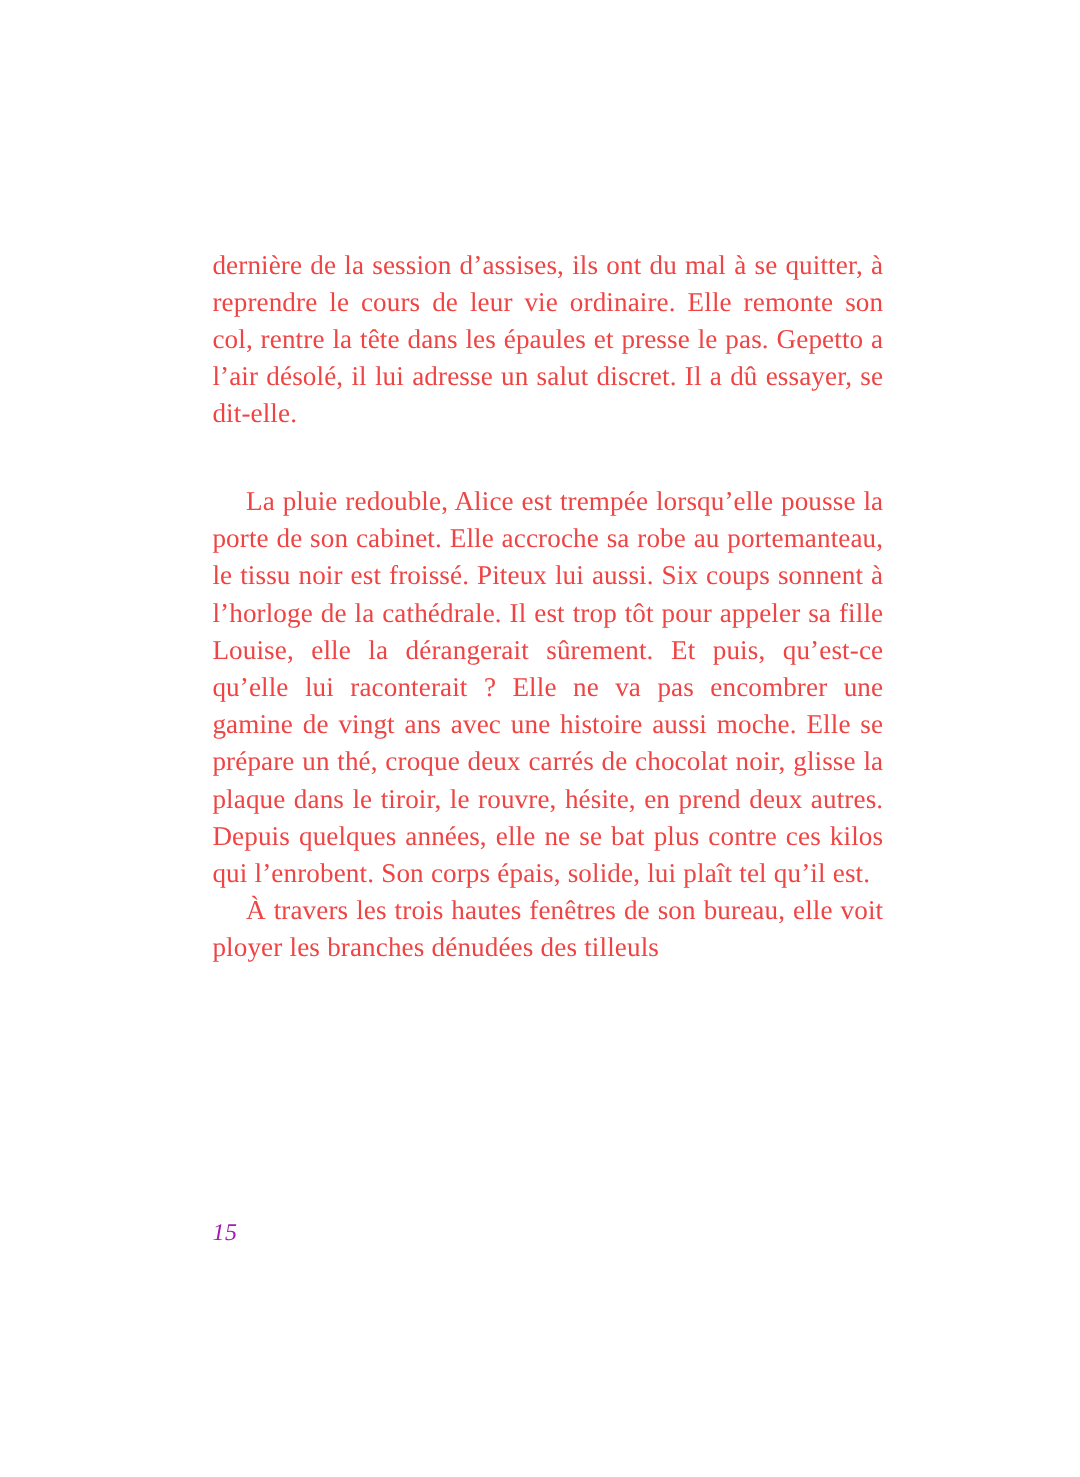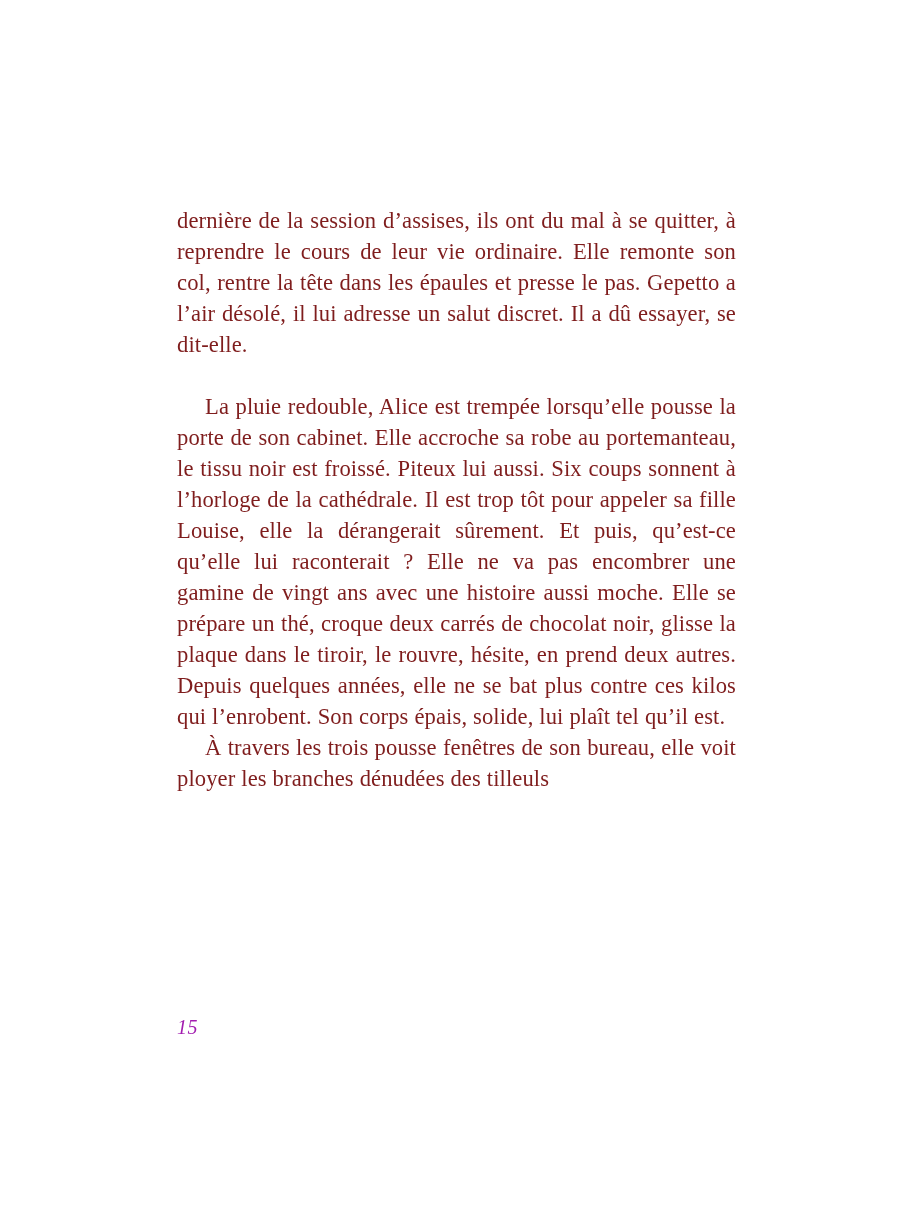--- a/index.html
+++ b/index.html
@@ -24,33 +24,33 @@
     top: 205px;
     width: 559px;
   }
 
   .para {
     margin: 0;
     font-size: 22.6px;
     line-height: 31px;
     text-align: justify;
     text-justify: inter-word;
-    color: #7f1d1d;
+    color: #ef4444;
     hyphens: none;
     -webkit-hyphens: none;
     letter-spacing: 0.1px;
     word-spacing: 0.2px;
   }
 
   .para.indent {
     text-indent: 28px;
   }
 
   .para.gap-before {
-    margin-top: 31px;
+    margin-top: 42px;
   }
 
   .folio {
     position: absolute;
     left: 177px;
     top: 1015px;
     font-family: "Liberation Serif", "DejaVu Serif", serif;
     font-style: italic;
     font-size: 20px;
     line-height: 24px;
@@ -62,19 +62,19 @@
 <body>
 
 <div class="page">
 
   <div class="text-block">
 
     <p class="para">dernière de la session d’assises, ils ont du mal à se quitter, à reprendre le cours de leur vie ordinaire. Elle remonte son col, rentre la tête dans les épaules et presse le pas. Gepetto a l’air désolé, il lui adresse un salut discret. Il a dû essayer, se dit-elle.</p>
 
     <p class="para indent gap-before">La pluie redouble, Alice est trempée lorsqu’elle pousse la porte de son cabinet. Elle accroche sa robe au portemanteau, le tissu noir est froissé. Piteux lui aussi. Six coups sonnent à l’horloge de la cathédrale. Il est trop tôt pour appeler sa fille Louise, elle la dérangerait sûrement. Et puis, qu’est-ce qu’elle lui raconterait ? Elle ne va pas encombrer une gamine de vingt ans avec une histoire aussi moche. Elle se prépare un thé, croque deux carrés de chocolat noir, glisse la plaque dans le tiroir, le rouvre, hésite, en prend deux autres. Depuis quelques années, elle ne se bat plus contre ces kilos qui l’enrobent. Son corps épais, solide, lui plaît tel qu’il est.</p>
 
-    <p class="para indent">À travers les trois pousse fenêtres de son bureau, elle voit ployer les branches dénudées des tilleuls</p>
+    <p class="para indent">À travers les trois hautes fenêtres de son bureau, elle voit ployer les branches dénudées des tilleuls</p>
 
   </div>
 
   <div class="folio">15</div>
 
 </div>
 
 </body></html>

